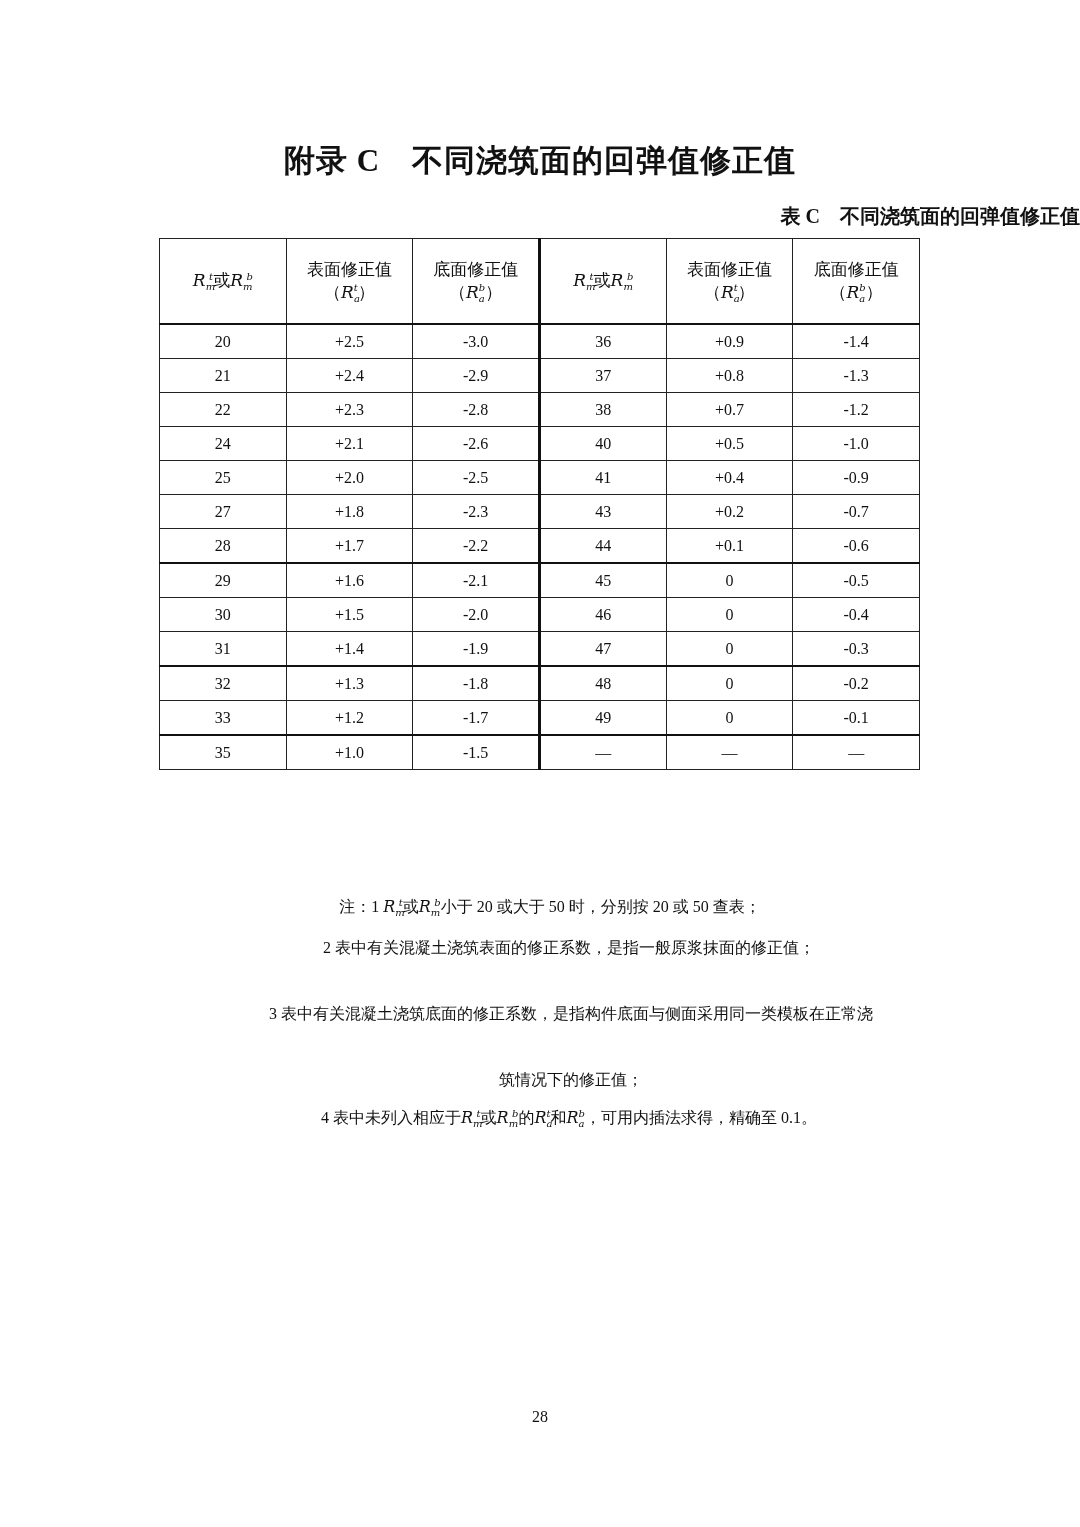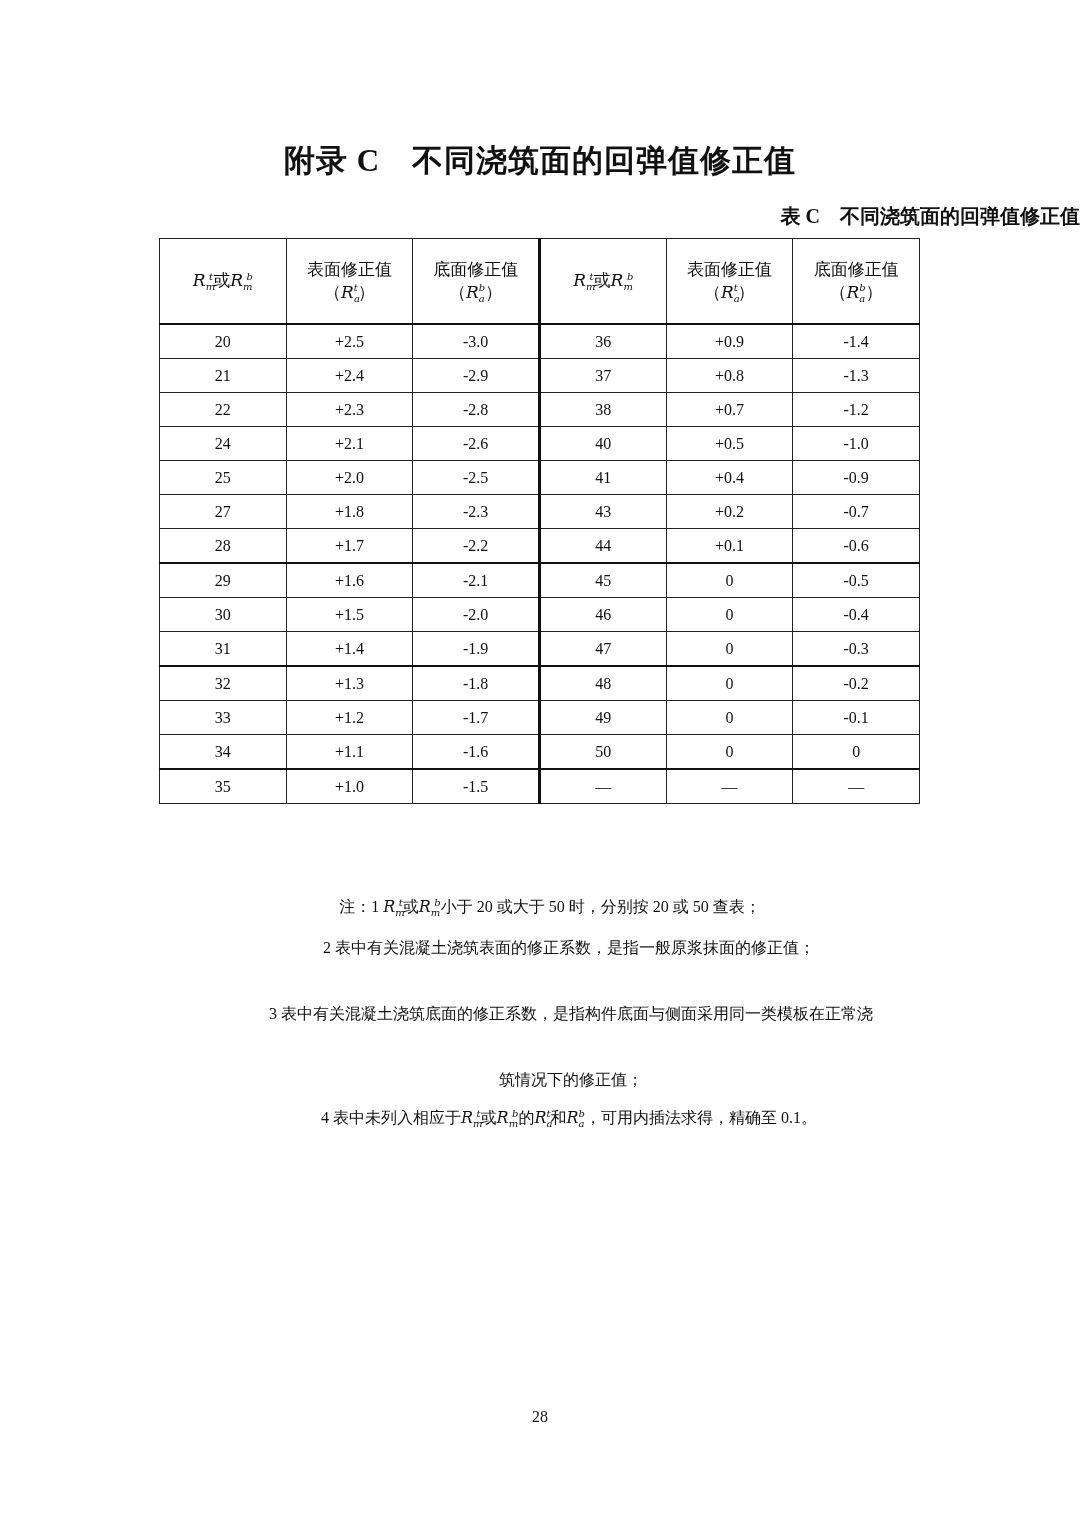--- a/index.html
+++ b/index.html
@@ -156,28 +156,20 @@
         <td>-0.2</td>
       </tr>
       <tr>
         <td>33</td>
         <td>+1.2</td>
         <td>-1.7</td>
         <td class="split">49</td>
         <td>0</td>
         <td>-0.1</td>
       </tr>
-      <tr>
-        <td>34</td>
-        <td>+1.1</td>
-        <td>-1.6</td>
-        <td class="split">50</td>
-        <td>0</td>
-        <td>0</td>
-      </tr>
       <tr class="thick">
         <td>35</td>
         <td>+1.0</td>
         <td>-1.5</td>
         <td class="split">—</td>
         <td>—</td>
         <td>—</td>
       </tr>
     </tbody>
 </table>

